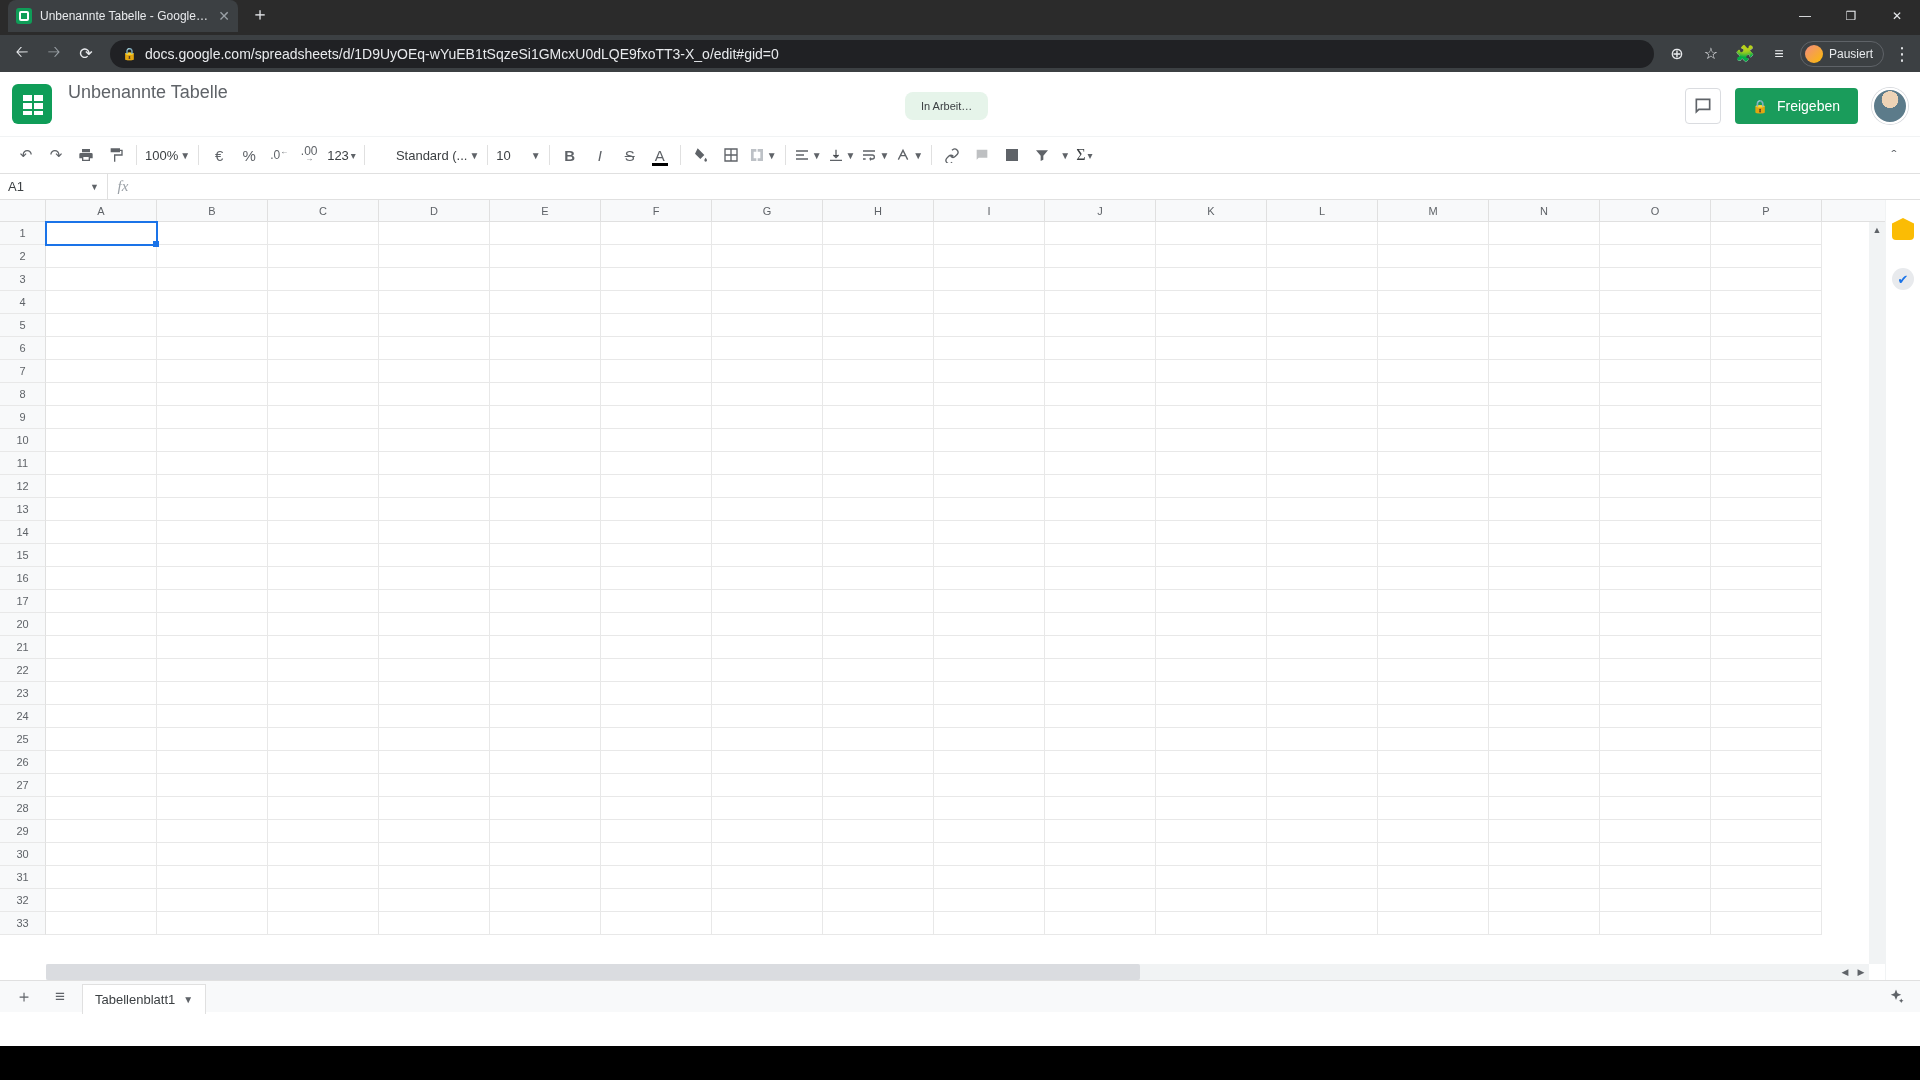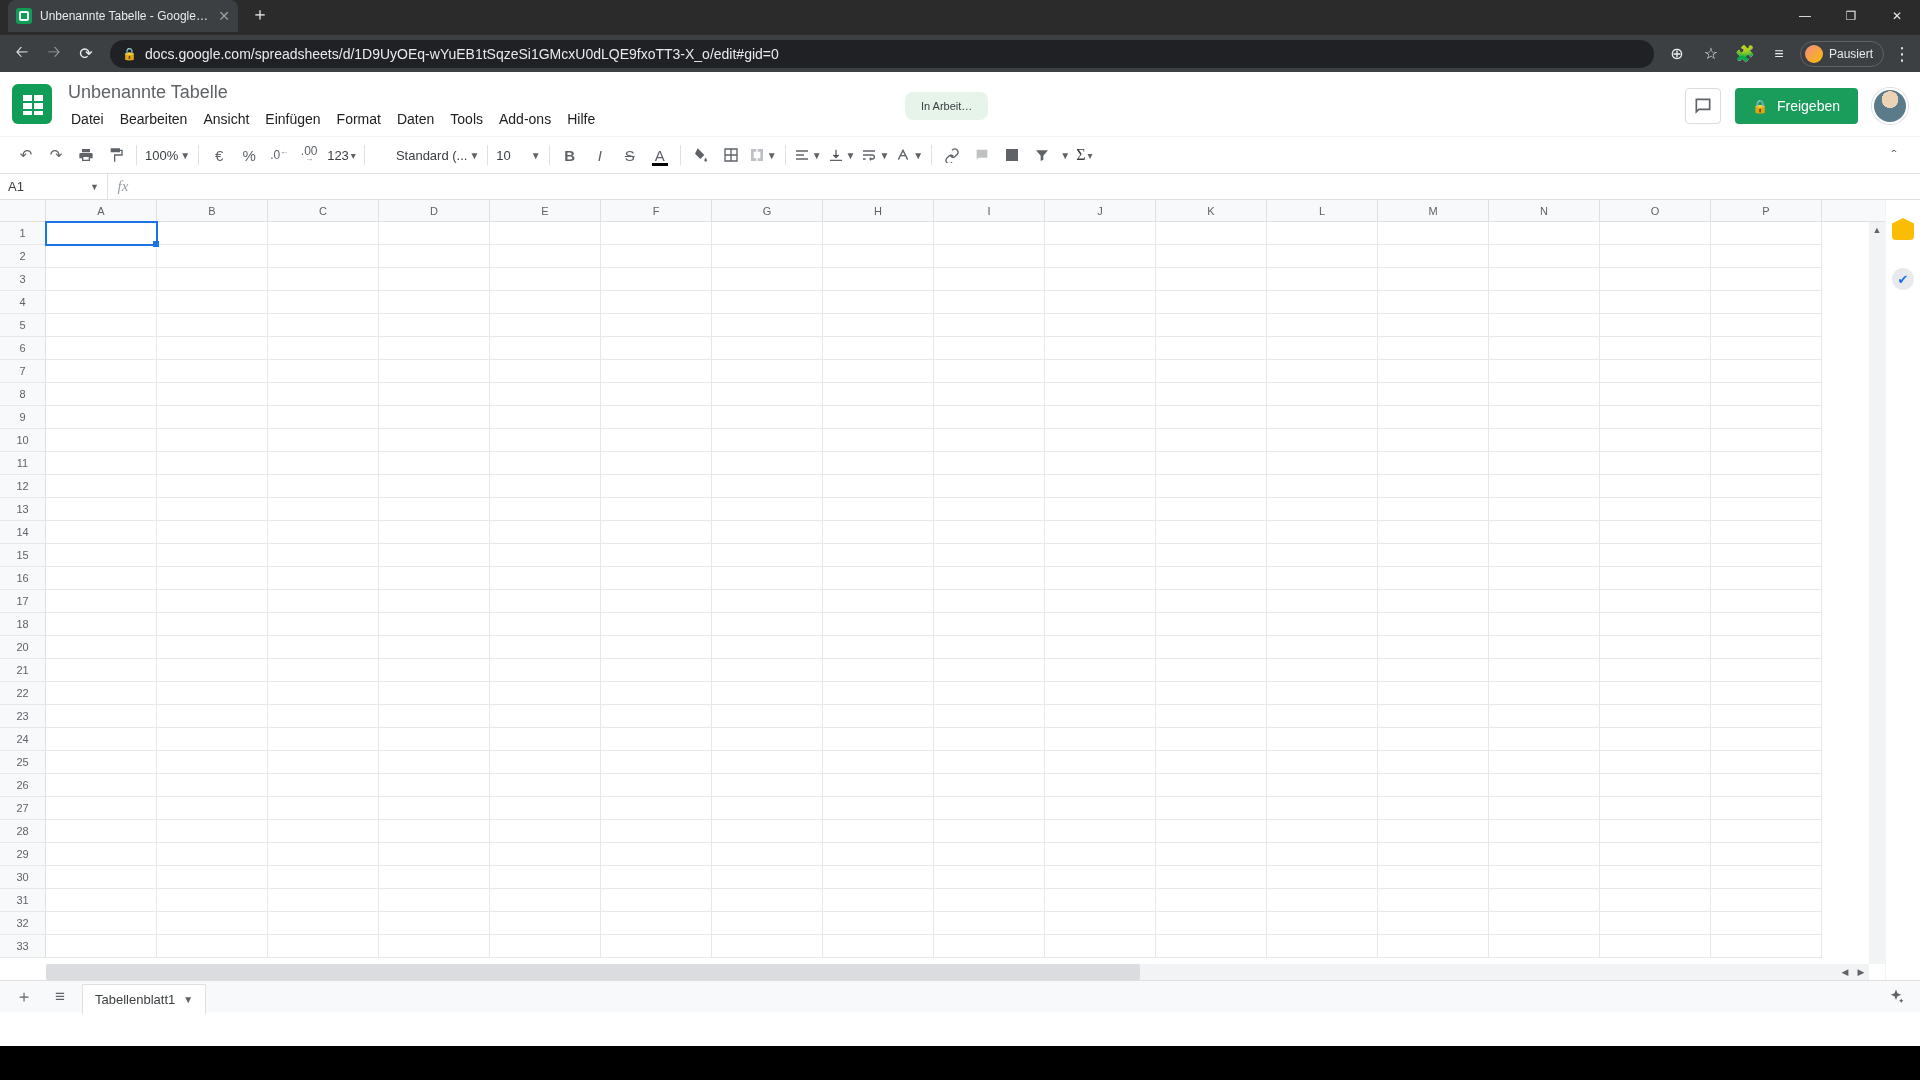--- a/index.html
+++ b/index.html
@@ -143,31 +143,20 @@
       <div class="kebab">⋮</div>
     </div>
   </div>
 
   <div class="sheets-area">
 
     <div class="sheets-header">
       <div class="app-icon"></div>
       <div class="title-col">
         <div class="doc-title">Unbenannte Tabelle</div>
-        <div class="menubar" id="menubar">
-            <div class="mi">Datei</div>
-            <div class="mi">Bearbeiten</div>
-            <div class="mi">Ansicht</div>
-            <div class="mi">Einfügen</div>
-            <div class="mi">Format</div>
-            <div class="mi">Daten</div>
-            <div class="mi">Tools</div>
-            <div class="mi">Add-ons</div>
-            <div class="mi">Hilfe</div>
-          </div>
       </div>
       <div class="status-pill">In Arbeit…</div>
       <div class="header-right">
         <div class="comments-btn">
           <svg width="20" height="20" viewBox="0 0 24 24">
               <path fill="none" stroke="#5f6368" stroke-width="2" d="M4 4h16v12H7l-3 3V4z"></path>
             </svg>
         </div>
         <div class="share-btn">
           <span class="lock-ic">🔒</span>
@@ -651,39 +640,20 @@
             <div class="cell"></div>
             <div class="cell"></div>
             <div class="cell"></div>
             <div class="cell"></div>
             <div class="cell"></div>
             <div class="cell"></div>
             <div class="cell"></div>
             <div class="cell"></div>
           </div>
           <div class="row">
-            <div class="row-h">18</div>
-            <div class="cell"></div>
-            <div class="cell"></div>
-            <div class="cell"></div>
-            <div class="cell"></div>
-            <div class="cell"></div>
-            <div class="cell"></div>
-            <div class="cell"></div>
-            <div class="cell"></div>
-            <div class="cell"></div>
-            <div class="cell"></div>
-            <div class="cell"></div>
-            <div class="cell"></div>
-            <div class="cell"></div>
-            <div class="cell"></div>
-            <div class="cell"></div>
-            <div class="cell"></div>
-          </div>
-          <div class="row">
             <div class="row-h">20</div>
             <div class="cell"></div>
             <div class="cell"></div>
             <div class="cell"></div>
             <div class="cell"></div>
             <div class="cell"></div>
             <div class="cell"></div>
             <div class="cell"></div>
             <div class="cell"></div>
             <div class="cell"></div>

